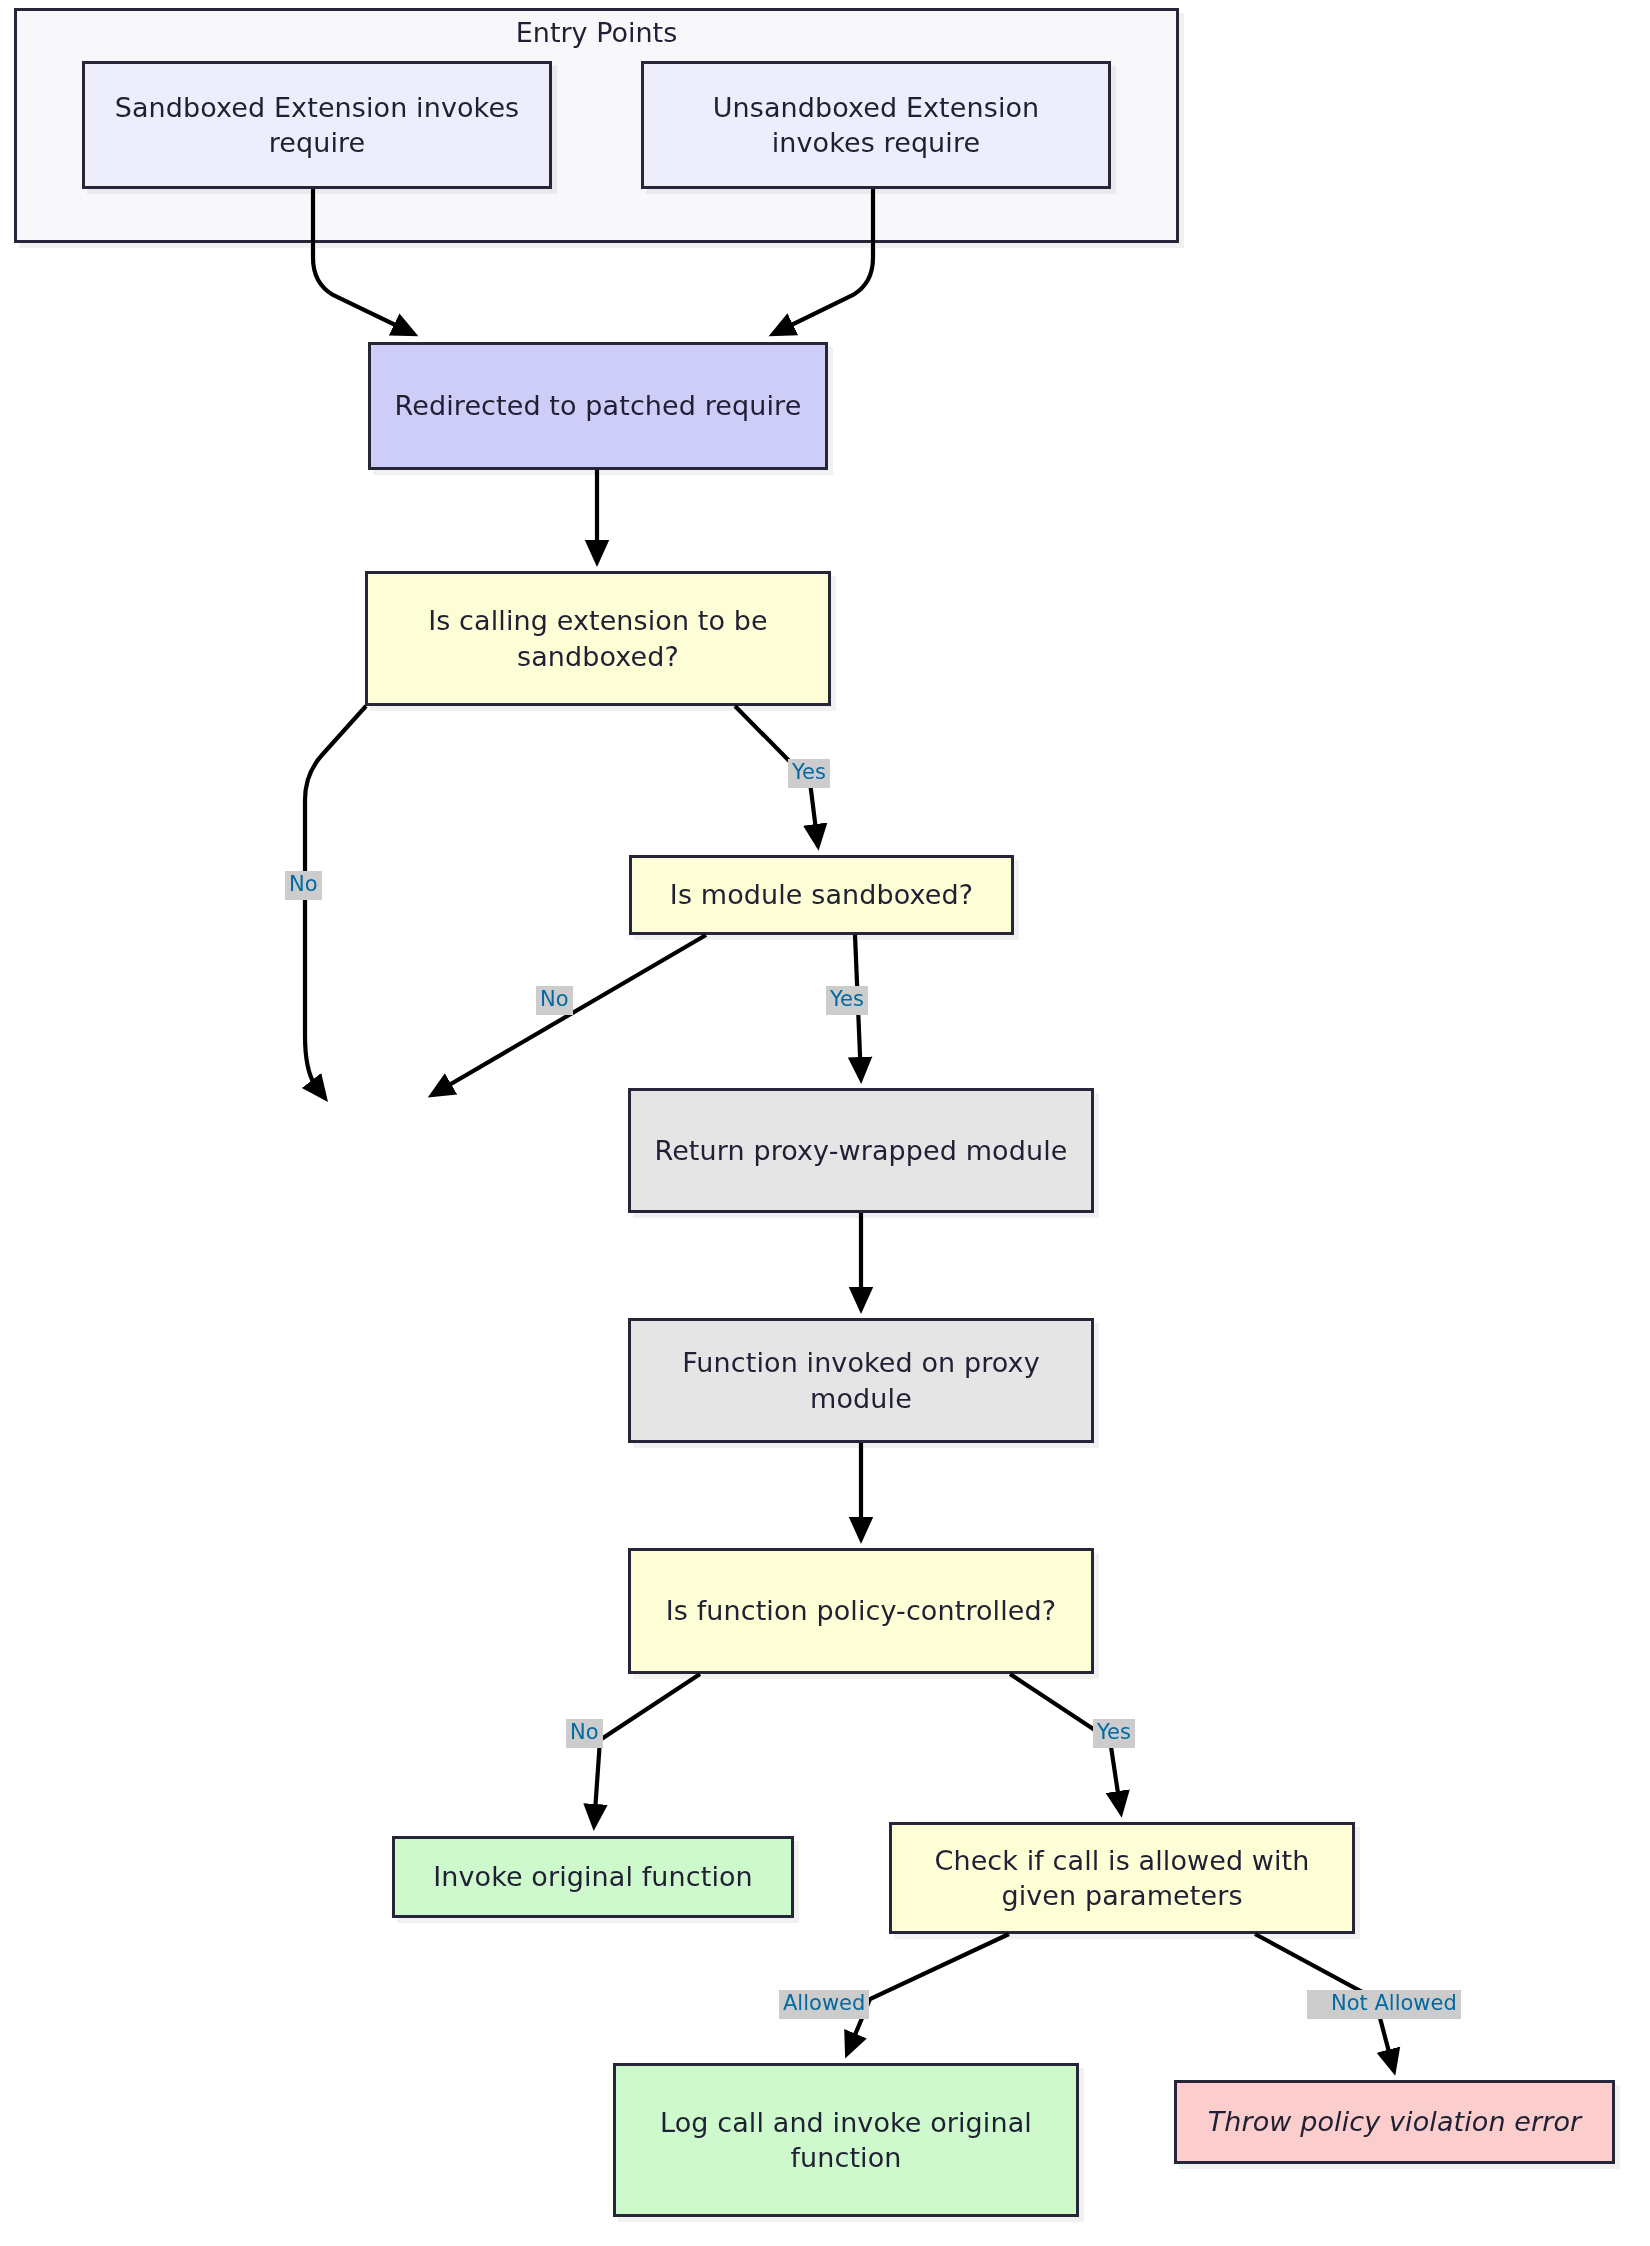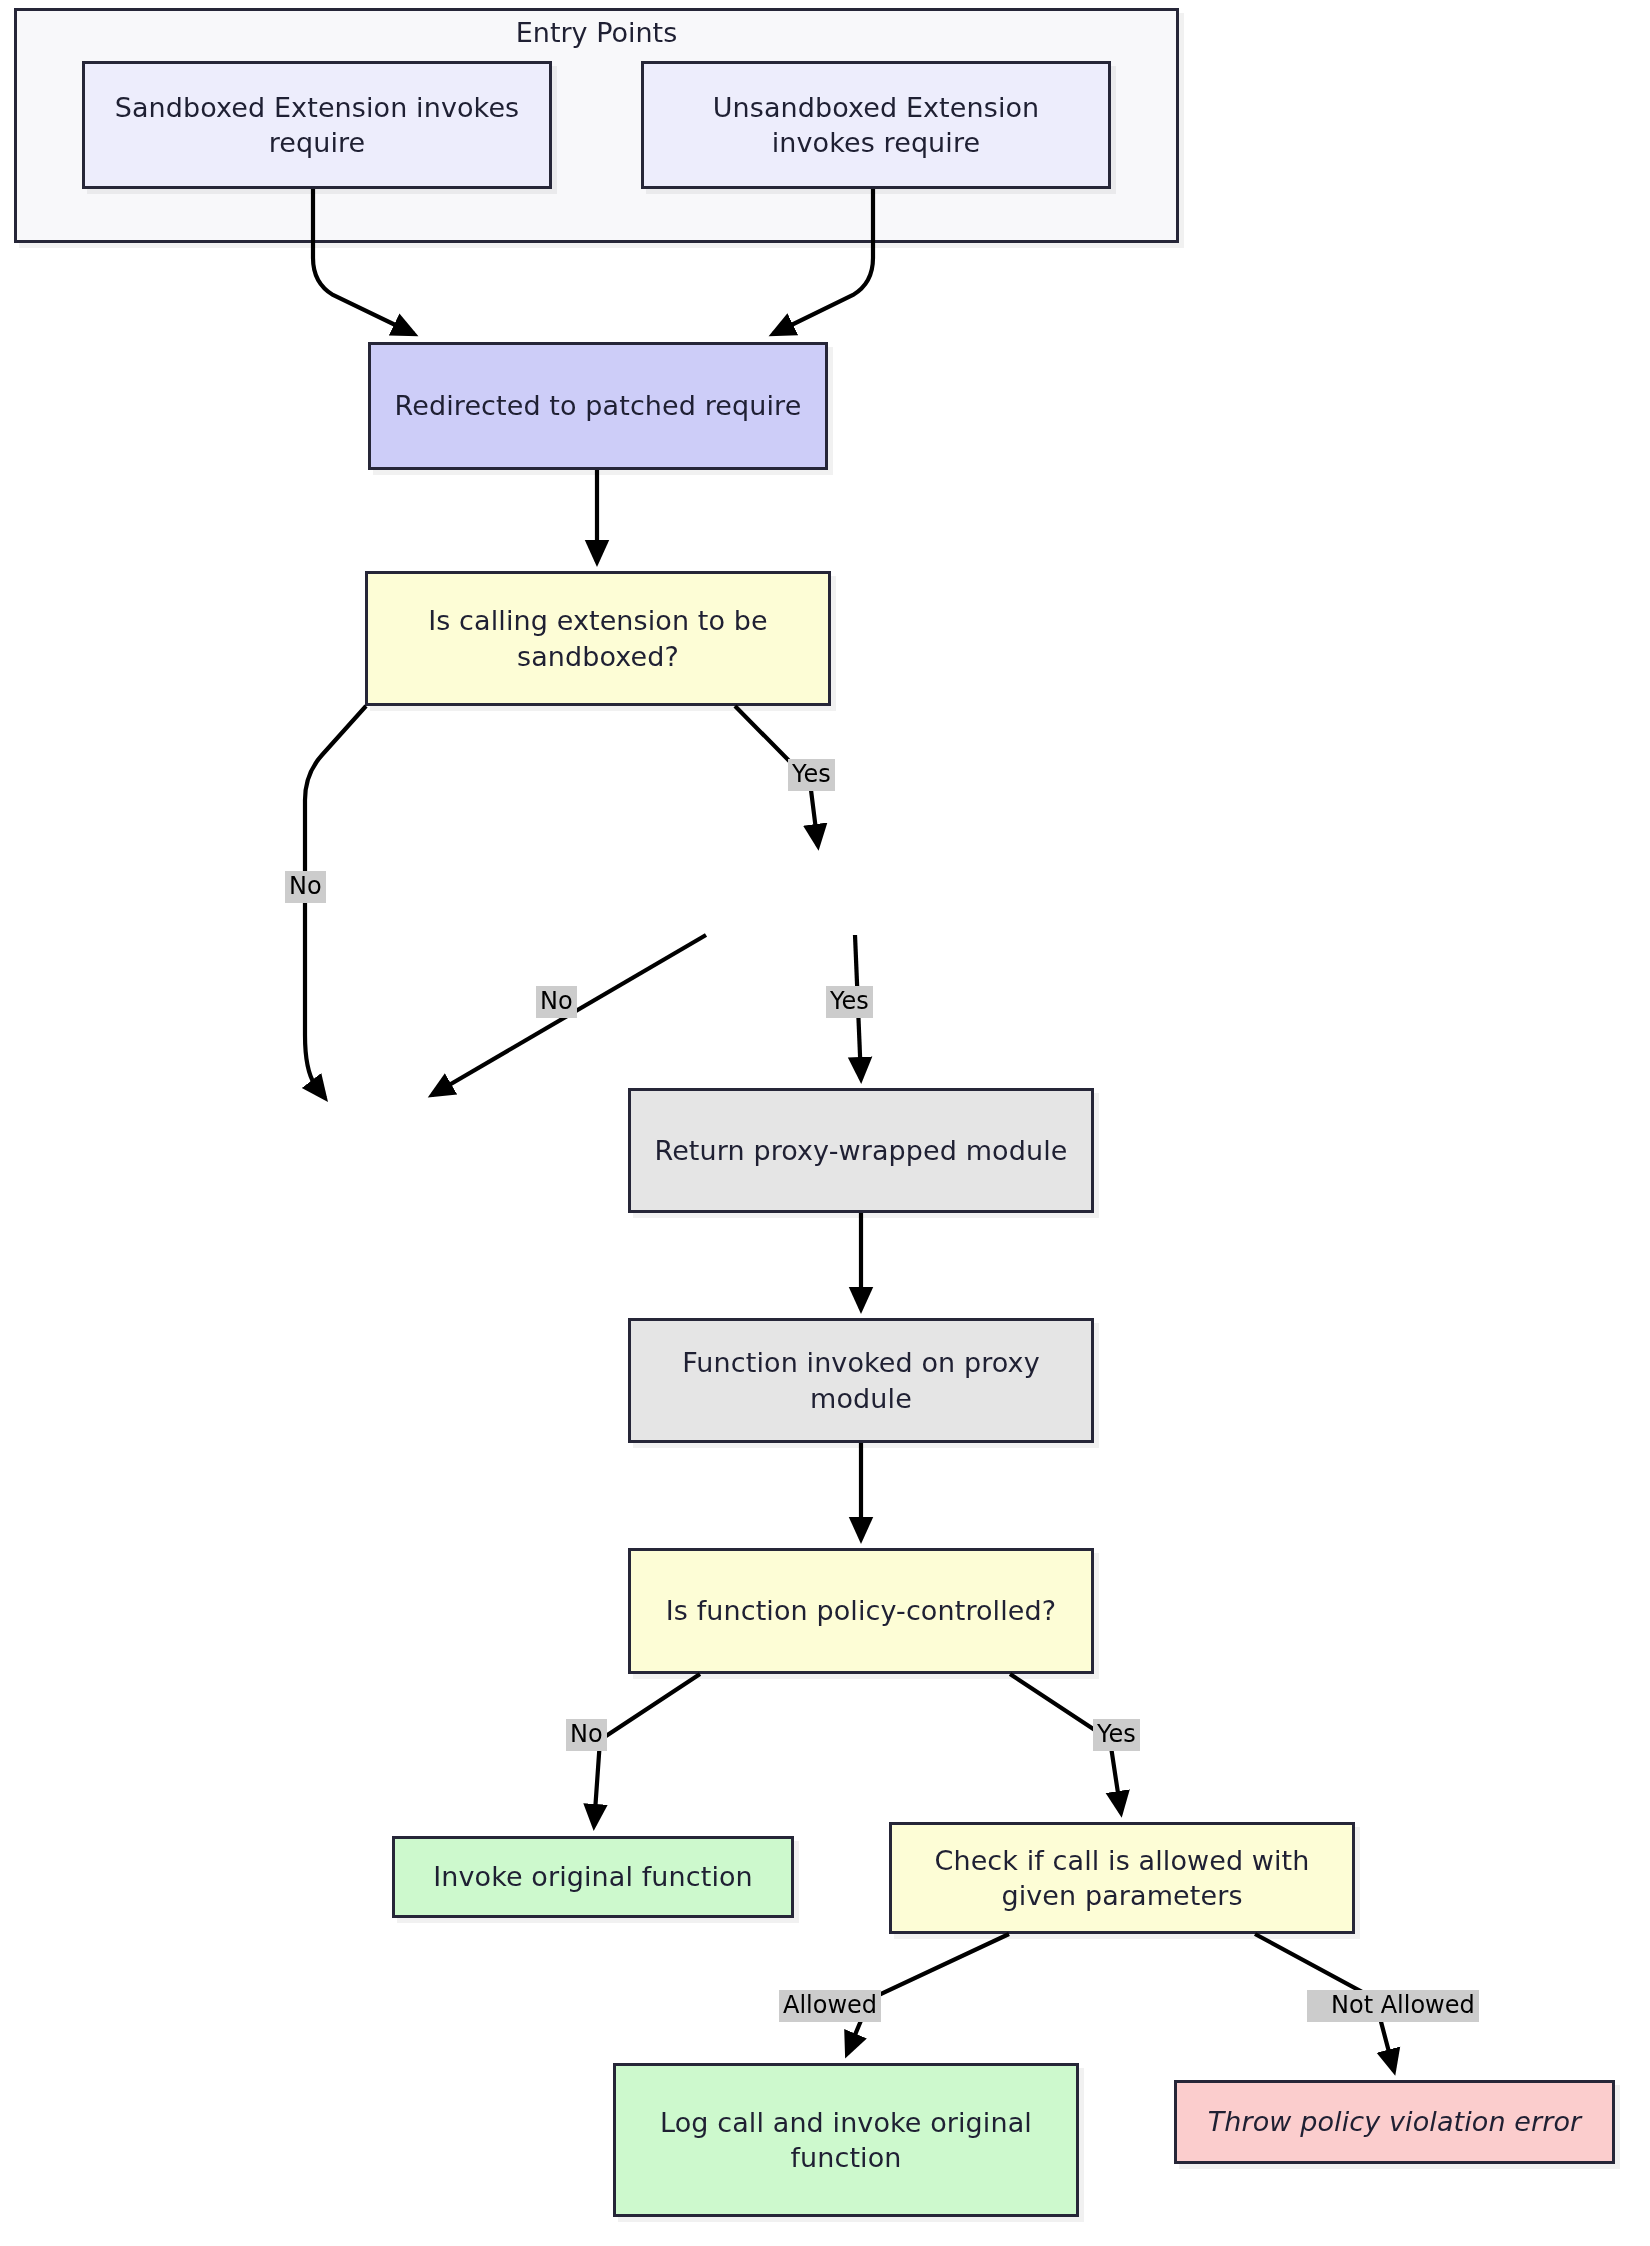--- a/index.html
+++ b/index.html
@@ -38,42 +38,43 @@
   }
   .cluster-title{
     position:absolute;
     font-size:27px;color:#1f2033;
     white-space:nowrap;
     text-align:center;
   }
   .elabel{
     position:absolute;
     background:#cccccc;
-    color:#000000;
-    font-size:24px;line-height:1.12;
+    color:#0369a1;
+    font-size:21px;line-height:1.12;
     padding:2px 4px 3px 4px;
     white-space:nowrap;
   }
 </style>
 </head>
 <body>
 
 <div id="canvas">
 
   <div class="cluster" style="left:14px;top:8px;width:1165px;height:235px;"></div>
   <div class="cluster-title" style="left:14px;top:17px;width:1165px;">Entry Points</div>
 
   <div class="node n-lav" style="left:82px;top:61px;width:470px;height:128px;">Sandboxed Extension invokes require</div>
 
   <div class="node n-lav" style="left:641px;top:61px;width:470px;height:128px;">Unsandboxed Extension invokes require</div>
 
   <div class="node n-pur" style="left:368px;top:342px;width:460px;height:128px;">Redirected to patched require</div>
 
   <div class="node n-yel" style="left:365px;top:571px;width:466px;height:135px;">Is calling extension to be sandboxed?</div>
 
+  <div class="node n-yel" style="left:629px;top:855px;width:385px;height:80px;">Is module sandboxed?</div>
 
 
   <div class="node n-white" style="left:628px;top:1088px;width:466px;height:125px;">Return proxy-wrapped module</div>
 
   <div class="node n-white" style="left:628px;top:1318px;width:466px;height:125px;">Function invoked on proxy module</div>
 
   <div class="node n-yel" style="left:628px;top:1548px;width:466px;height:126px;">Is function policy-controlled?</div>
 
   <div class="node n-grn" style="left:392px;top:1836px;width:402px;height:82px;">Invoke original function</div>
 

